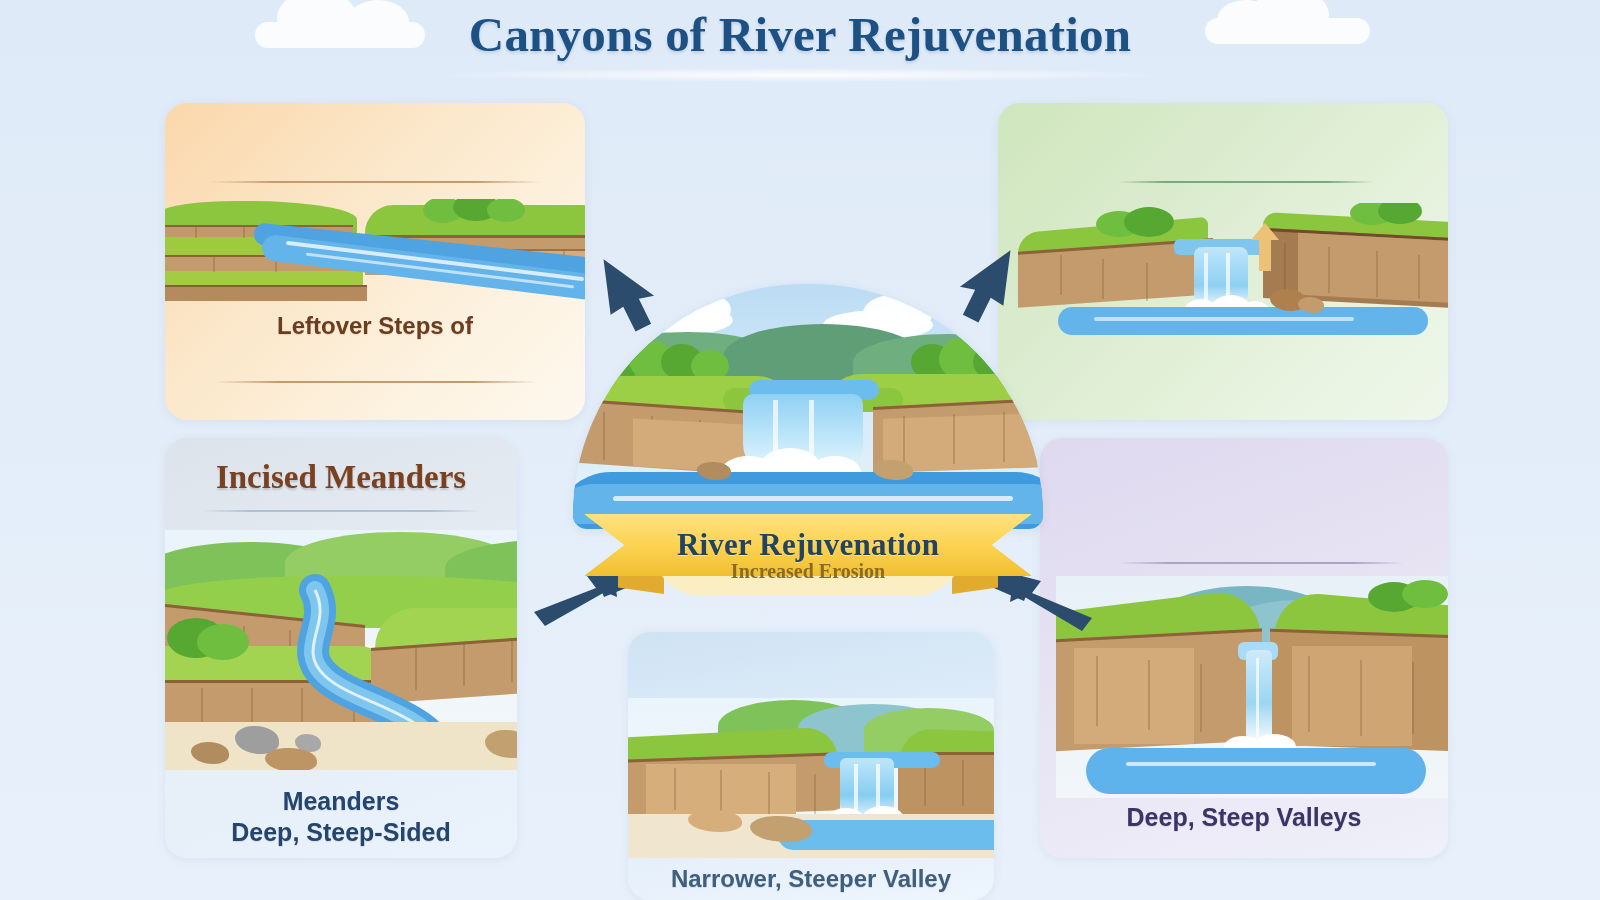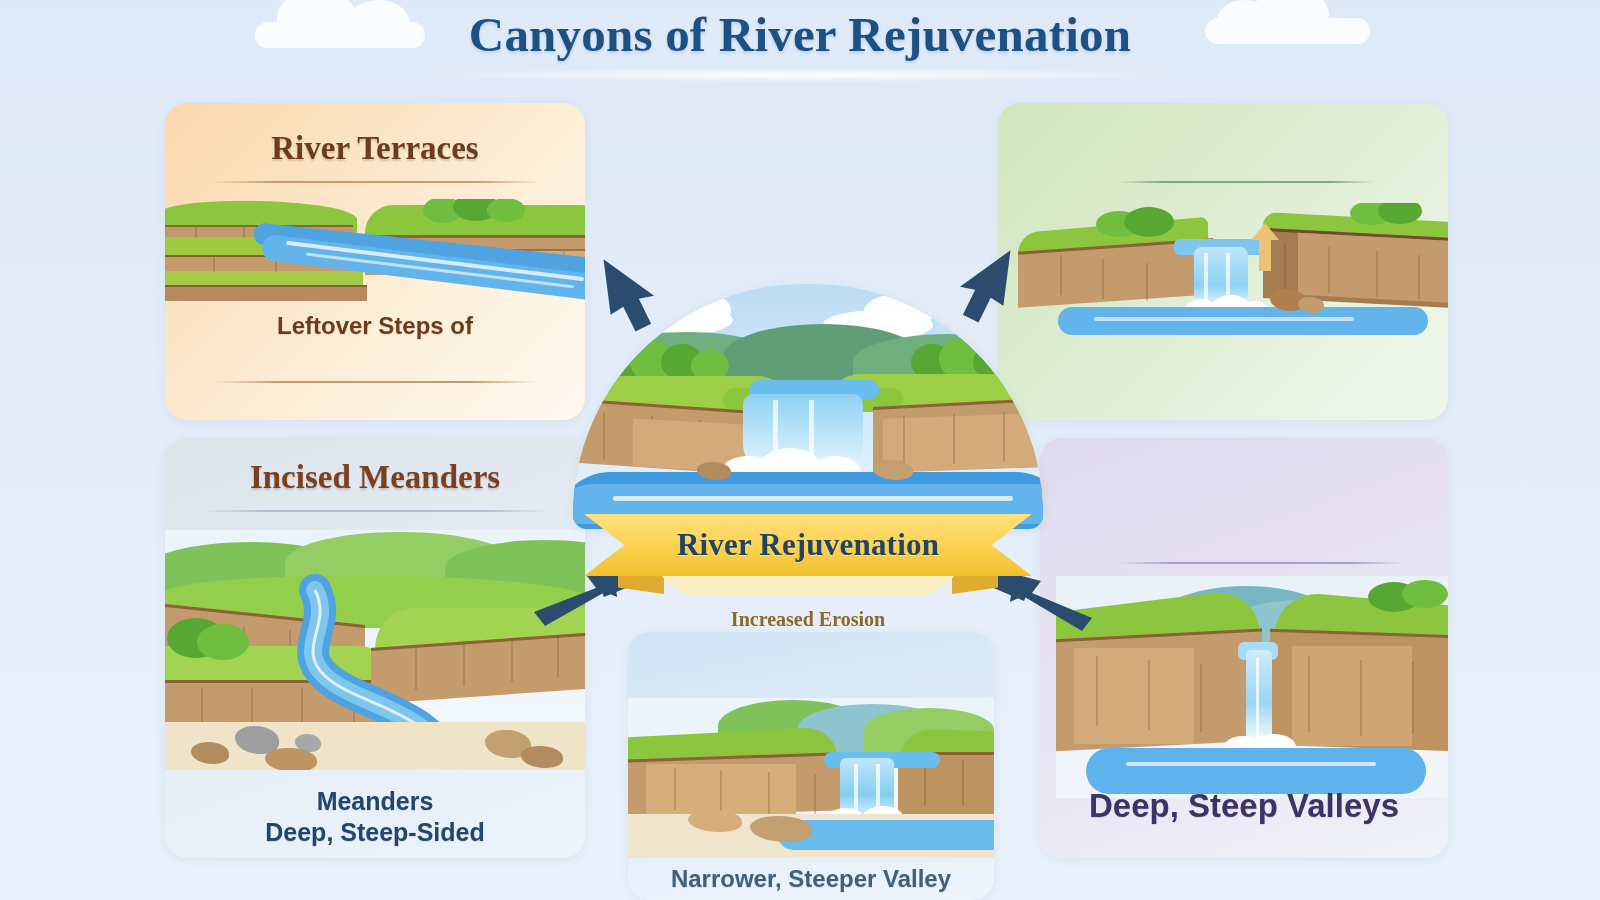--- a/index.html
+++ b/index.html
@@ -54,21 +54,21 @@
     line-height:1.22;
     text-shadow:0 1px 1px rgba(0,0,0,.10);
   }
   .scene { position:absolute; overflow:hidden; }
 
   
   #card-terraces { left:165px; top:103px; width:420px; height:317px;
      background:linear-gradient(135deg,#fbd7ab 0%, #fbe7c9 38%, #fdf3e2 75%, #fdf7ee 100%); }
   #card-knick    { left:998px; top:103px; width:450px; height:317px;
      background:linear-gradient(135deg,#cfe6bd 0%, #dcecd0 40%, #e9f4e2 78%, #eef7ea 100%); }
-  #card-meanders { left:165px; top:438px; width:420px; height:420px;
+  #card-meanders { left:165px; top:438px; width:352px; height:420px;
      background:linear-gradient(160deg,#dce3ea 0%, #e3eaf1 35%, #e7f0f8 70%, #eaf3fb 100%); }
   #card-valley   { left:1040px; top:438px; width:408px; height:420px;
      background:linear-gradient(160deg,#ded9ef 0%, #e5e1f2 38%, #ebe9f6 72%, #eff0fa 100%); }
   #card-gorges   { left:628px; top:632px; width:366px; height:268px;
      background:linear-gradient(170deg,#cfe3f4 0%, #ddebf8 38%, #e8f1fb 78%, #edf5fd 100%); }
 
   
   #center-scene {
     position:absolute; left:573px; top:284px; width:470px; height:245px;
     border-radius:235px 235px 14px 14px; overflow:hidden;
@@ -78,21 +78,20 @@
   
   #ribbon-wrap { position:absolute; left:566px; top:500px; width:484px; height:98px; }
   #ribbon-sub {
     position:absolute; left:86px; top:46px; width:312px; height:50px;
     background:#fbeec2; border-radius:0 0 160px 160px;
   }
   #ribbon-sub-text{
     position:absolute; left:86px; top:60px; width:312px; text-align:center;
     font-family:"Liberation Serif", serif; font-weight:bold; font-size:20px;
     color:#8a6a25;
-    margin-top:48px;
   }
   .rib-tail { position:absolute; top:72px; width:46px; height:22px; background:#e0ab2e; }
   #rib-tail-l { left:52px; clip-path:polygon(0 0,100% 0,100% 100%,0 70%); }
   #rib-tail-r { right:52px; clip-path:polygon(0 0,100% 0,100% 70%,0 100%); }
   #ribbon-shape {
     position:absolute; left:18px; top:14px; width:448px; height:62px;
     background:linear-gradient(180deg,#ffe180 0%, #fbd14d 55%, #f0bf31 100%);
     clip-path:polygon(0 0, 100% 0, 91% 50%, 100% 100%, 0 100%, 9% 50%);
     border-radius:2px;
   }
@@ -118,21 +117,20 @@
 </head>
 <body>
 
 <div class="cloud" id="cloud-a"></div>
 <div class="cloud" id="cloud-b"></div>
 
 <div id="title-glow"></div>
 <h1 id="page-title">Canyons of River Rejuvenation</h1>
 
 <div class="card" id="card-terraces">
-  <div class="card-title" style="top:28px;font-size:33px;color:#6b3c1e;">River Terraces</div>
   <div class="rule" style="left:44px;right:44px;top:78px;background:linear-gradient(90deg,rgba(180,140,100,0) 0%,#c49a70 20%,#c49a70 80%,rgba(180,140,100,0) 100%);"></div>
 
   <div class="scene" style="left:0;top:96px;width:420px;height:110px;">
 
     <div style="position:absolute;left:-8px;top:2px;width:200px;height:34px;background:#8cc63e;border-radius:40% 55% 4px 4px;"></div>
     <div style="position:absolute;left:-8px;top:26px;width:196px;height:14px;background:#c19a6b;border-top:2px solid #8a6336;"></div>
     <div style="position:absolute;left:-8px;top:38px;width:200px;height:22px;background:#9fc93f;"></div>
     <div style="position:absolute;left:-8px;top:56px;width:198px;height:18px;background:#c49b6c;border-top:2px solid #8a6336;"></div>
     <div style="position:absolute;left:-8px;top:72px;width:206px;height:18px;background:#a5cb45;"></div>
     <div style="position:absolute;left:-8px;top:86px;width:210px;height:16px;background:#b58b5d;border-top:2px solid #84603a;"></div>
@@ -295,21 +293,21 @@
     <div style="position:absolute;left:182px;top:66px;width:40px;height:18px;background:#a9dcf4;border-radius:6px;"></div>
     <div style="position:absolute;left:190px;top:74px;width:26px;height:96px;background:linear-gradient(180deg,#cfeafb 0%,#9bd6f2 55%,#ffffff 100%);border-radius:6px 6px 14px 14px;"></div>
     <div style="position:absolute;left:200px;top:82px;width:3px;height:80px;background:#ffffff;opacity:.7;"></div>
     <div class="foam" style="left:168px;top:160px;width:38px;height:22px;"></div>
     <div class="foam" style="left:196px;top:158px;width:44px;height:26px;"></div>
 
     <div style="position:absolute;left:30px;top:172px;width:340px;height:46px;background:#5eb3ec;border-radius:60px;"></div>
     <div style="position:absolute;left:70px;top:186px;width:250px;height:4px;background:#ffffff;opacity:.7;border-radius:4px;"></div>
   </div>
 
-  <div class="card-cap" style="top:348px;font-size:33px;color:#3a3566;">
+  <div class="card-cap" style="top:364px;font-size:25px;color:#3a3566;">
     <div>Deep, Steep Valleys</div>
   </div>
 </div>
 
 <div class="card" id="card-gorges">
 
   <div class="scene" style="left:0;top:66px;width:366px;height:160px;">
     <div style="position:absolute;inset:0;background:linear-gradient(180deg,#eaf4fb 0%,#f3f8fc 100%);"></div>
 
     <div class="hill" style="left:90px;top:2px;width:150px;height:52px;background:#7fc25a;"></div>

